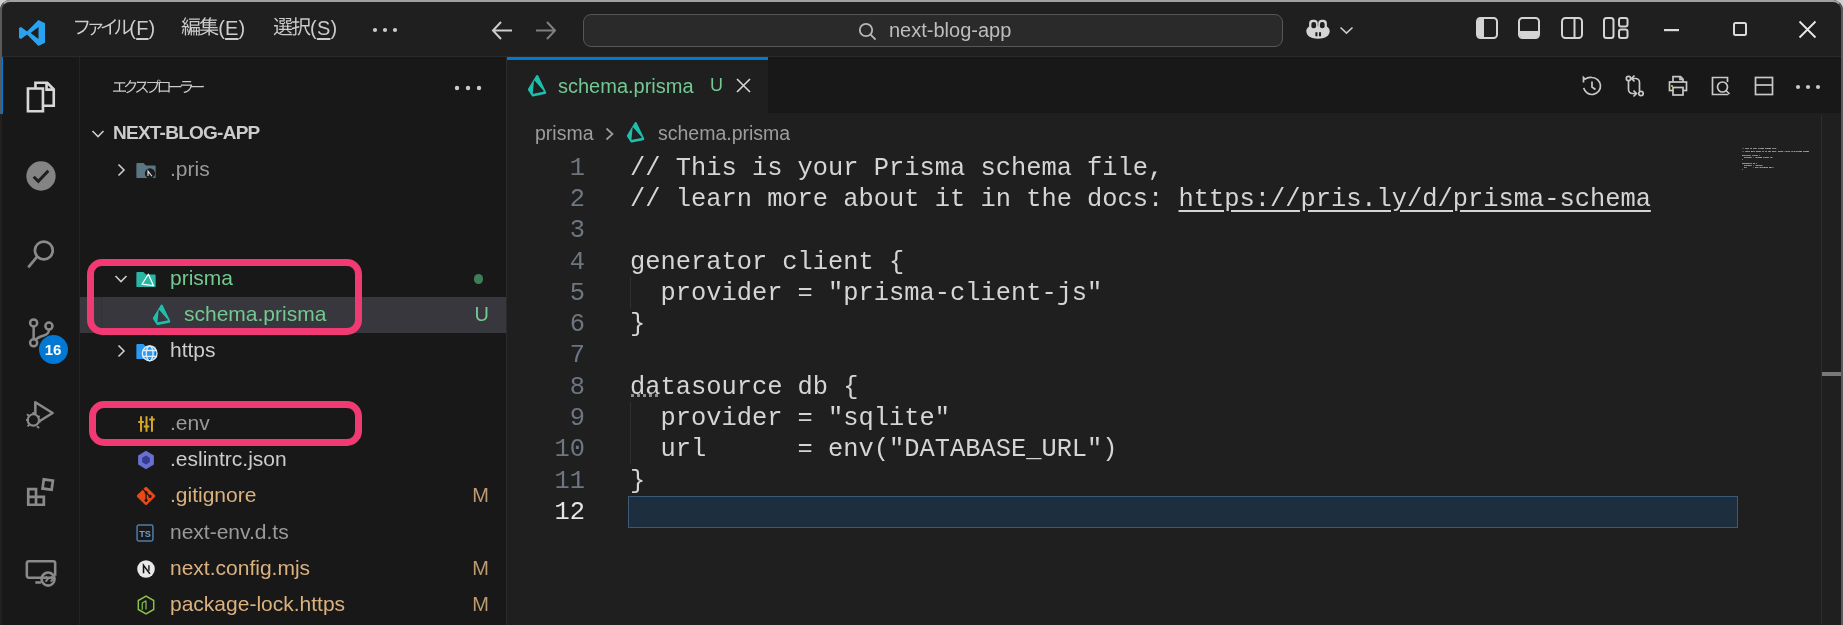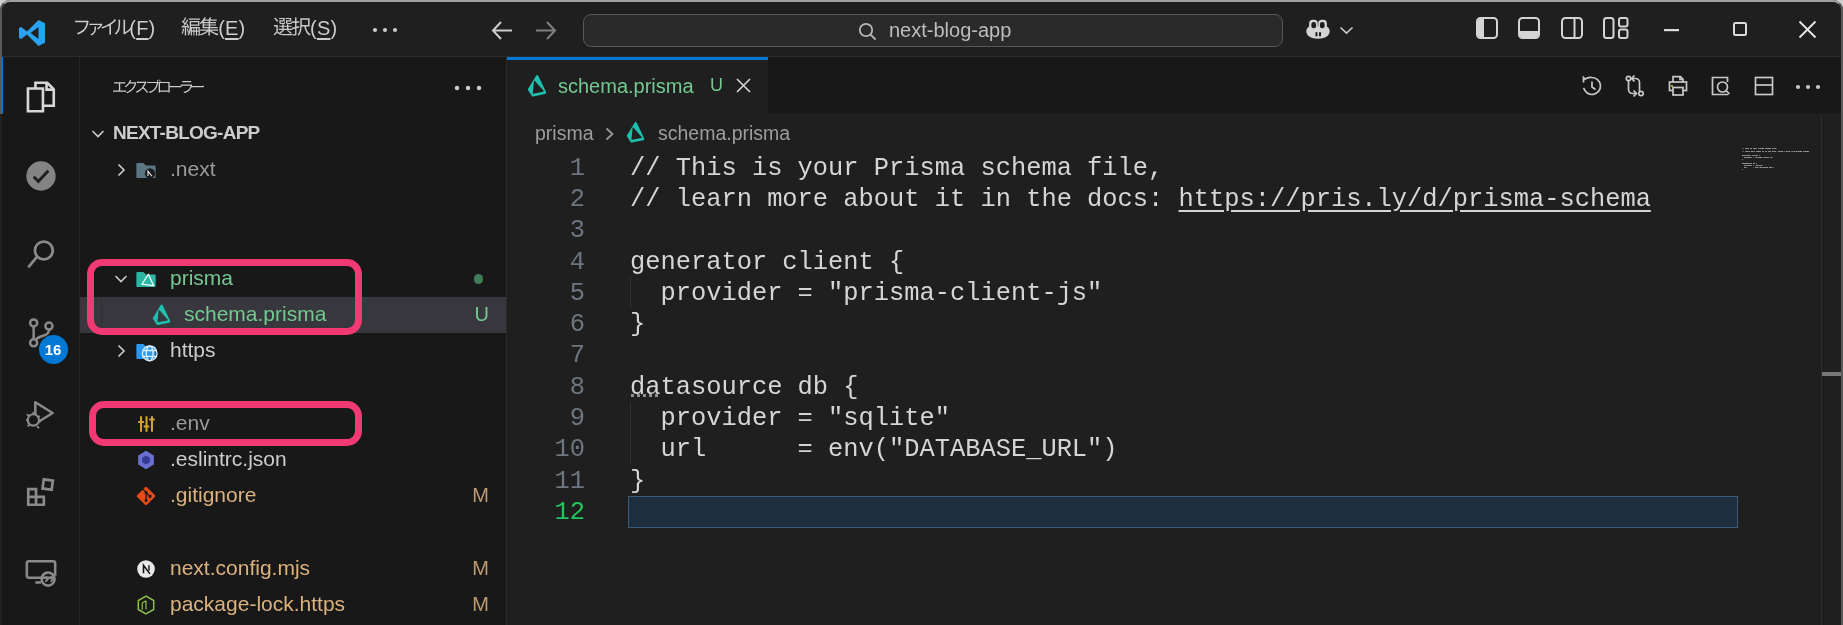--- a/index.html
+++ b/index.html
@@ -171,21 +171,21 @@
  </div>
  <div class="treerow" style="top:94.9px">
         <svg class="chev" width="16" height="16" viewBox="0 0 16 16" fill="none" stroke="#cccccc" stroke-width="1.6">
           <path d="m5.5 2.5 5.5 5.5-5.5 5.5"></path>
         </svg>
         <svg class="ficon" width="22" height="22" viewBox="0 0 24 24">
           <path fill="#5b7683" d="M1.5 19.8V5.3c0-.6.4-1 1-1h6.7l2.7 2.7h9.6c.6 0 1 .4 1 1v11.8c0 .6-.4 1-1 1h-19c-.6 0-1-.4-1-1z"></path>
           <circle cx="16.3" cy="15.8" r="5.6" fill="#1b1c1e"></circle>
           <path d="M14.2 18.6v-5.4l4.3 5.6" fill="none" stroke="#e8e8e8" stroke-width="1.2"></path>
         </svg>
-        <span class="tl gray" style="left:90px">.next</span>
+        <span class="tl gray" style="left:90px">.pris</span>
       </div>
       <div class="treerow" style="top:203.7px">
         <svg class="chev" width="16" height="16" viewBox="0 0 16 16" fill="none" stroke="#cccccc" stroke-width="1.6">
           <path d="m2.5 5 5.5 5.5L13.5 5"></path>
         </svg>
         <svg class="ficon" width="22" height="22" viewBox="0 0 24 24">
           <path fill="#2bb5a4" d="M1.5 19.8V5.3c0-.6.4-1 1-1h6.7l2.7 2.7h9.6c.6 0 1 .4 1 1v11.8c0 .6-.4 1-1 1h-19c-.6 0-1-.4-1-1z"></path>
           <path fill="#2bb5a4" stroke="#f2fffd" stroke-width="1.4" stroke-linejoin="round" d="M14.6 6.8 20.2 19.3 7.6 17.7z"></path>
         </svg>
         <span class="tl green" style="left:90px">prisma</span>
@@ -225,20 +225,27 @@
           <path fill="#343b94" d="M12 7.2 7.8 9.6v4.8l4.2 2.4 4.2-2.4V9.6z"></path>
         </svg>
         <span class="tl" style="left:90px">.eslintrc.json</span>
       </div>
       <div class="treerow" style="top:421.2px">
         <svg class="ficon" width="22" height="22" viewBox="0 0 24 24">
           <path fill="#e64a19" d="M21.6 11 13 2.4a1.4 1.4 0 0 0-2 0l-1.8 1.8 2.3 2.3a1.7 1.7 0 0 1 2.1 2.2l2.2 2.2a1.7 1.7 0 1 1-1 1l-2-2v5.3a1.7 1.7 0 1 1-1.4 0V9.8a1.7 1.7 0 0 1-.7-2.3L8.4 5.2 2.4 11a1.4 1.4 0 0 0 0 2l8.6 8.6a1.4 1.4 0 0 0 2 0l8.6-8.6a1.4 1.4 0 0 0 0-2z"></path>
         </svg>
         <span class="tl gold" style="left:90px">.gitignore</span>
         <span class="badge gold">M</span>
+      </div>
+      <div class="treerow" style="top:457.5px">
+        <svg class="ficon" width="20" height="20" viewBox="0 0 24 24">
+          <rect x="2.5" y="2.5" width="19" height="19" rx="2" fill="none" stroke="#4d7da6" stroke-width="1.8"></rect>
+          <text x="12" y="16.5" font-size="11" font-weight="bold" fill="#6fa0c8" text-anchor="middle" font-family="Liberation Sans">TS</text>
+        </svg>
+        <span class="tl gray" style="left:90px">next-env.d.ts</span>
       </div>
       <div class="treerow" style="top:493.8px">
         <svg class="ficon" width="22" height="22" viewBox="0 0 24 24">
           <circle cx="12" cy="12" r="9.6" fill="#e8e8e8"></circle>
           <path d="M9.3 16.6V8l7 9.3" fill="none" stroke="#111" stroke-width="1.7"></path>
           <path d="M15.2 8v6" stroke="#111" stroke-width="1.5"></path>
         </svg>
         <span class="tl gold" style="left:90px">next.config.mjs</span>
         <span class="badge gold">M</span>
       </div>
@@ -313,21 +320,21 @@
 2
 3
 4
 5
 6
 7
 8
 9
 10
 11
-<span style="color:#22c55e">12</span></div>
+<span style="color:#e5e5e5">12</span></div>
  <div id="code">// This is your Prisma schema file,<br>// learn more about it in the docs: <span class="url">https://pris.ly/d/prisma-schema</span><br><br>generator client {<br>  provider = "prisma-client-js"<br>}<br><br>datasource db {<br>  provider = "sqlite"<br>  url      = env("DATABASE_URL")<br>}<br></div>
  <div class="abs" style="left:124px;top:337px;width:27px;height:3px;border-bottom:3px dotted #8f8f8f"></div>
  <div id="minimap" class="mono">// This is your Prisma schema file,<br>// learn more about it in the docs: https://pris.ly/d/prisma-schema<br><br>generator client {<br>  provider = "prisma-client-js"<br>}<br><br>datasource db {<br>  provider = "sqlite"<br>  url      = env("DATABASE_URL")<br>}<br></div>
  <div class="abs" style="left:1314px;top:58px;bottom:0;width:1px;background:#2d2d2d"></div>
  <div class="abs" style="left:1315px;top:314.5px;width:21px;height:4.5px;background:#787878"></div>
 </div>
 <div class="abs" style="left:87px;top:259px;width:275px;height:76px;border:7px solid #f13a74;border-radius:15px;z-index:60"></div>
 <div class="abs" style="left:89px;top:401px;width:273px;height:45px;border:7px solid #f13a74;border-radius:15px;z-index:60"></div>
 </div>
 <div id="frame"></div>

